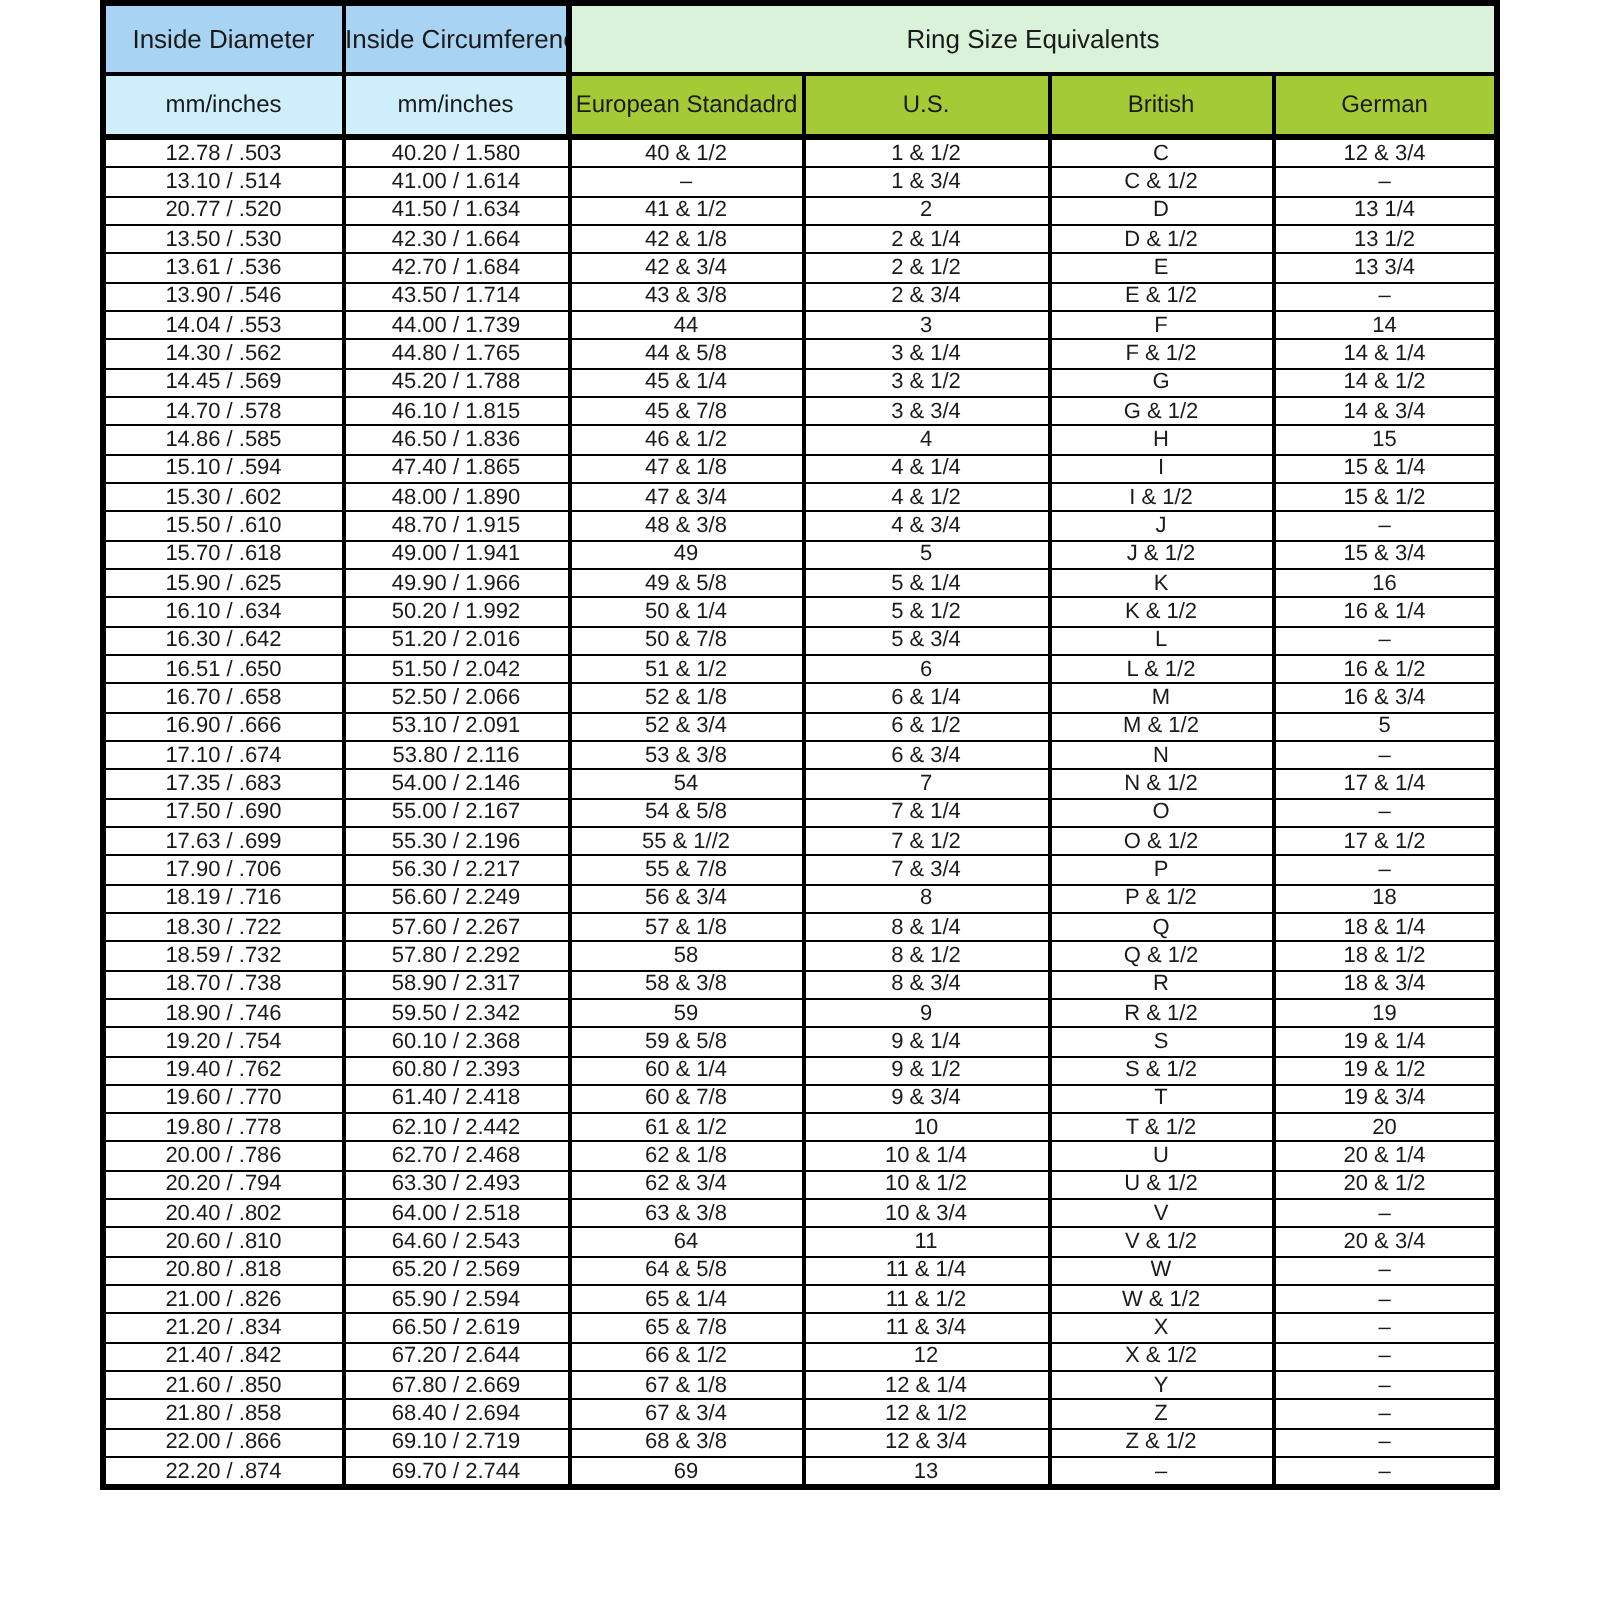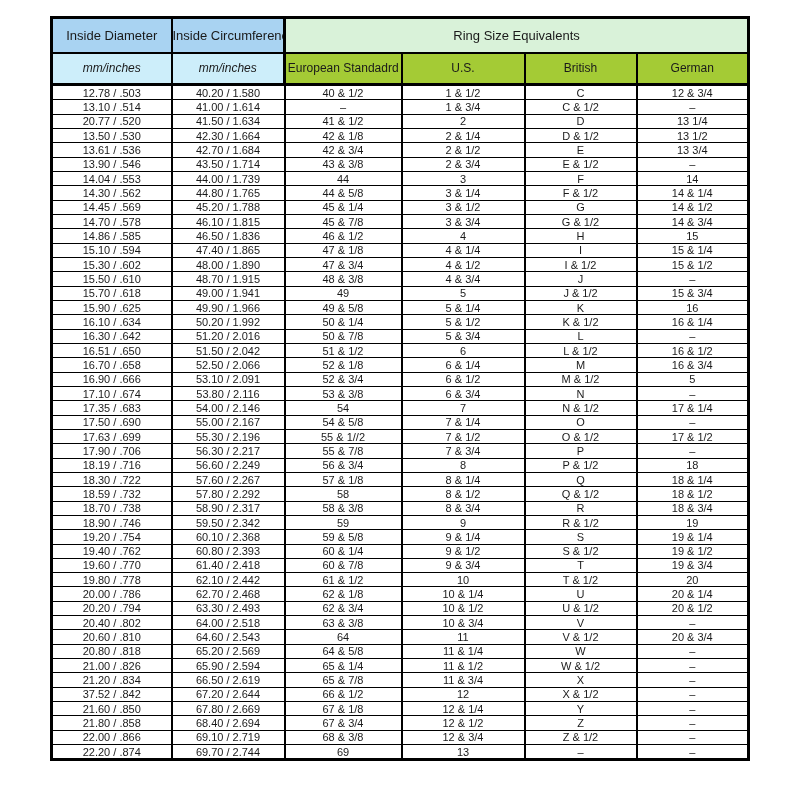--- a/index.html
+++ b/index.html
@@ -9,34 +9,34 @@
     --ring-green-olive:#a4cb35;
     --border-black:#000000;
     --text-dark:#1a1a1a;
   }
   html,body{margin:0;padding:0;}
   body{
     width:800px;height:800px;background:#ffffff;position:relative;overflow:hidden;
     font-family:"Liberation Sans",sans-serif;color:var(--text-dark);
   }
   table.ring-table{
-    position:absolute;left:50px;top:16px;width:697px;
+    position:absolute;left:50px;top:0;width:697px;
     border-collapse:collapse;table-layout:fixed;
     border:3px solid var(--border-black);
   }
   th,td{
     border:2px solid var(--border-black);
     text-align:center;vertical-align:middle;
     padding:0;overflow:hidden;white-space:nowrap;
     color:var(--text-dark);
   }
   thead tr.h1 th{height:33px;font-size:13px;font-weight:normal;}
   thead tr.h2 th{height:29px;font-size:12px;font-weight:normal;border-bottom-width:3px;white-space:normal;line-height:1.15;}
   th.blue{background:var(--header-blue);}
-  th.cyan{background:var(--subheader-cyan);font-style:italic;}
+  th.cyan{background:var(--subheader-cyan);}
   th.green-light{background:var(--ring-green-light);}
   th.olive{background:var(--ring-green-olive);text-align:center;}
   th.sec-divider{border-left-width:3px;}
   tbody td{
     height:13.34px;font-size:11px;line-height:12px;background:#ffffff;
     border-top-width:1px;border-bottom-width:1px;
   }
   tbody tr:last-child td{border-bottom-width:3px;}
 </style>
 </head>
@@ -397,21 +397,21 @@
       </tr>
       <tr>
         <td>21.20 / .834</td>
         <td>66.50 / 2.619</td>
         <td>65 &amp; 7/8</td>
         <td>11 &amp; 3/4</td>
         <td>X</td>
         <td>–</td>
       </tr>
       <tr>
-        <td>37.52 / .842</td>
+        <td>21.40 / .842</td>
         <td>67.20 / 2.644</td>
         <td>66 &amp; 1/2</td>
         <td>12</td>
         <td>X &amp; 1/2</td>
         <td>–</td>
       </tr>
       <tr>
         <td>21.60 / .850</td>
         <td>67.80 / 2.669</td>
         <td>67 &amp; 1/8</td>

